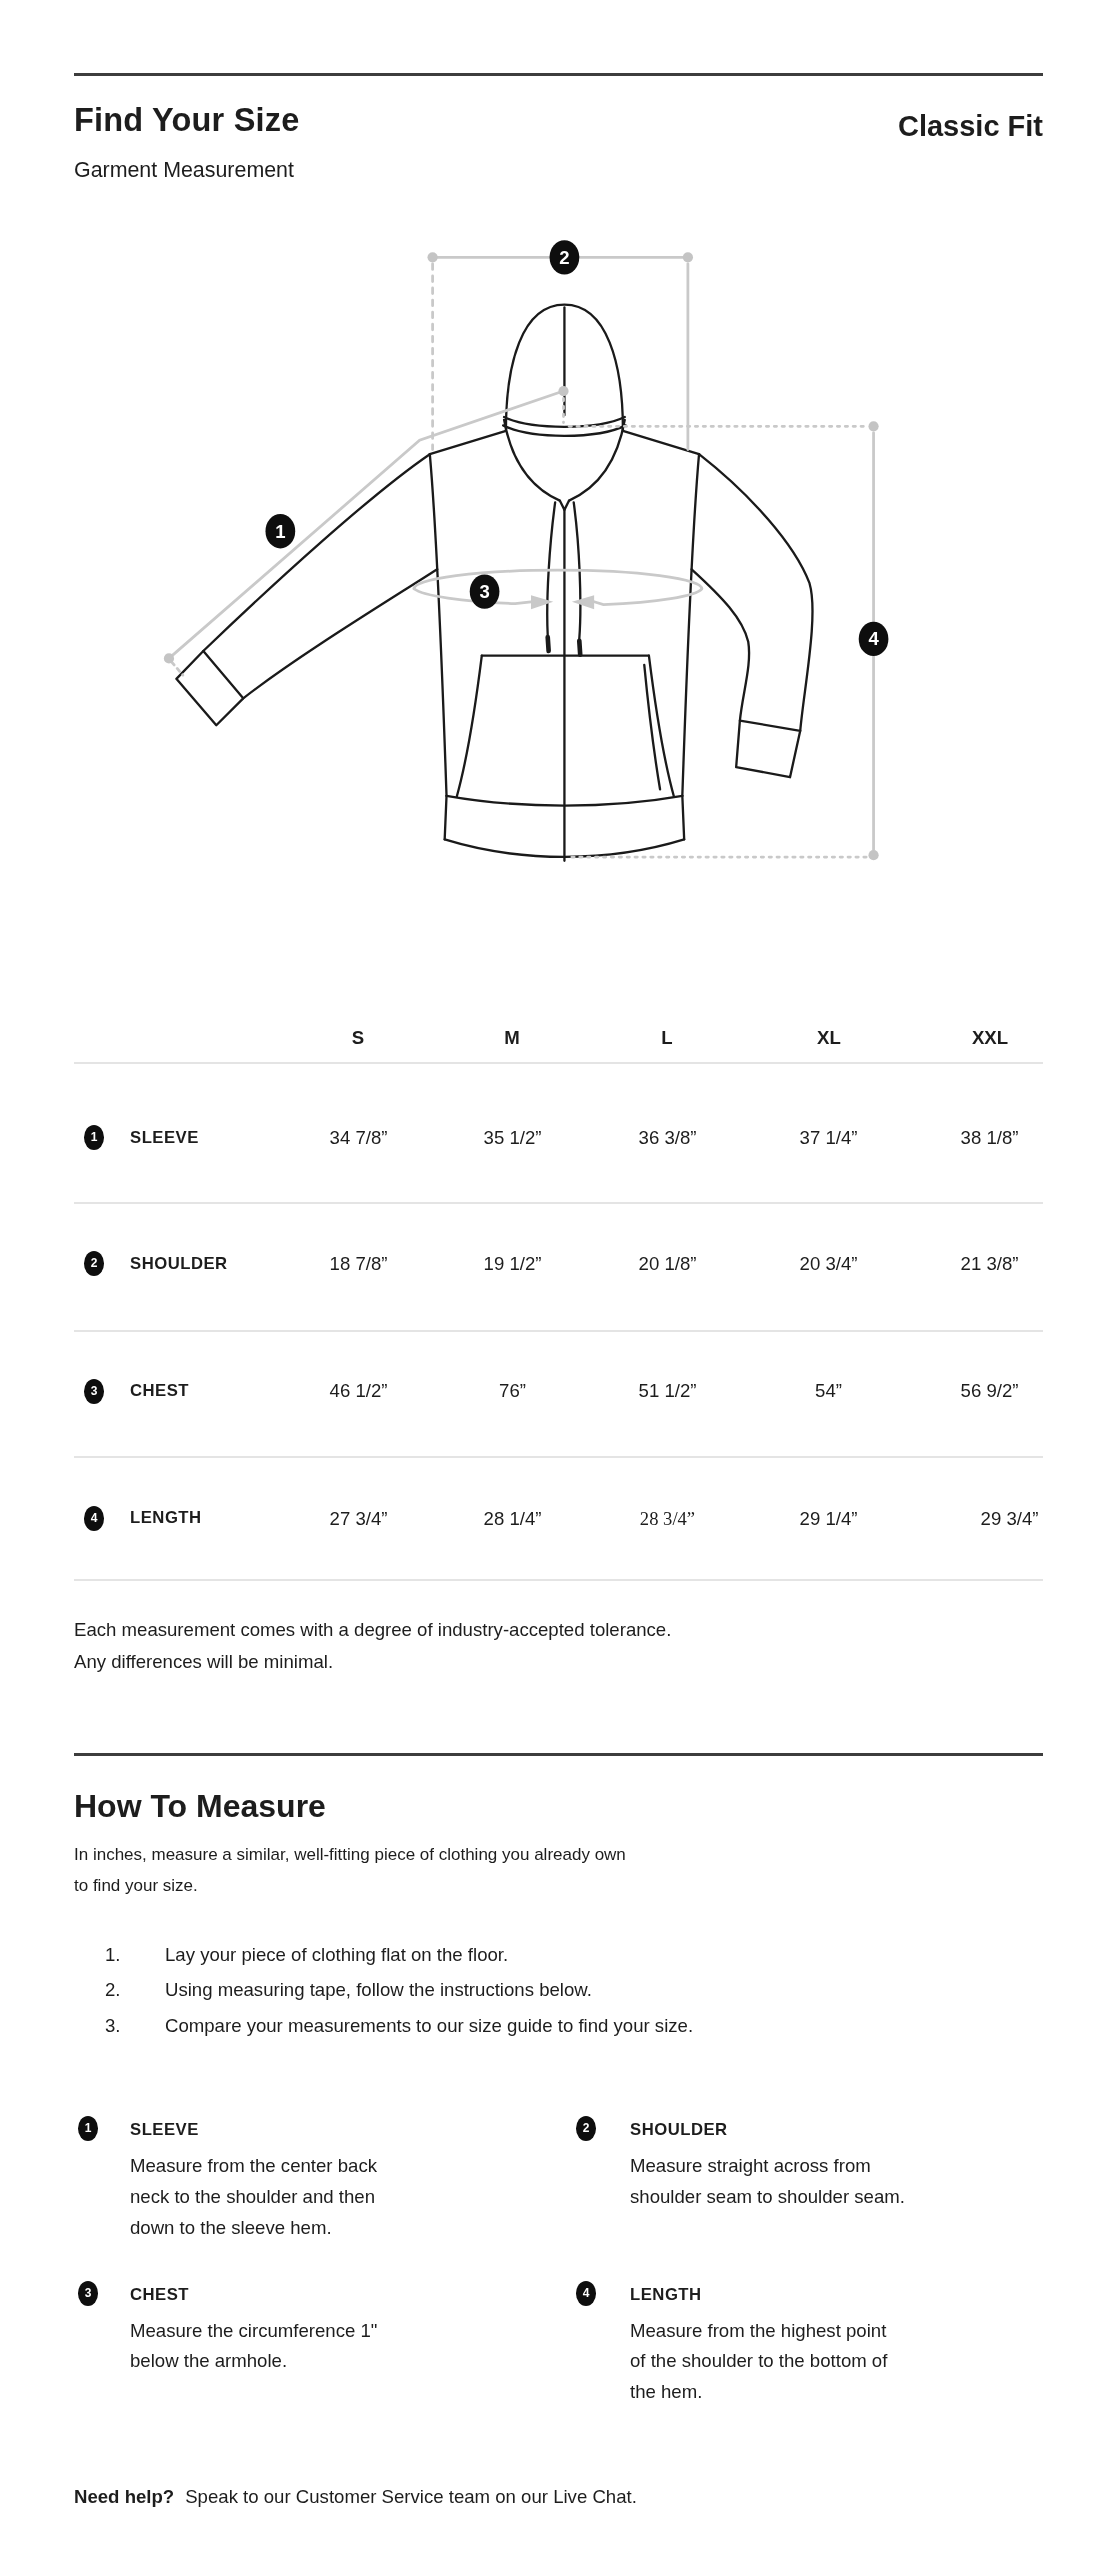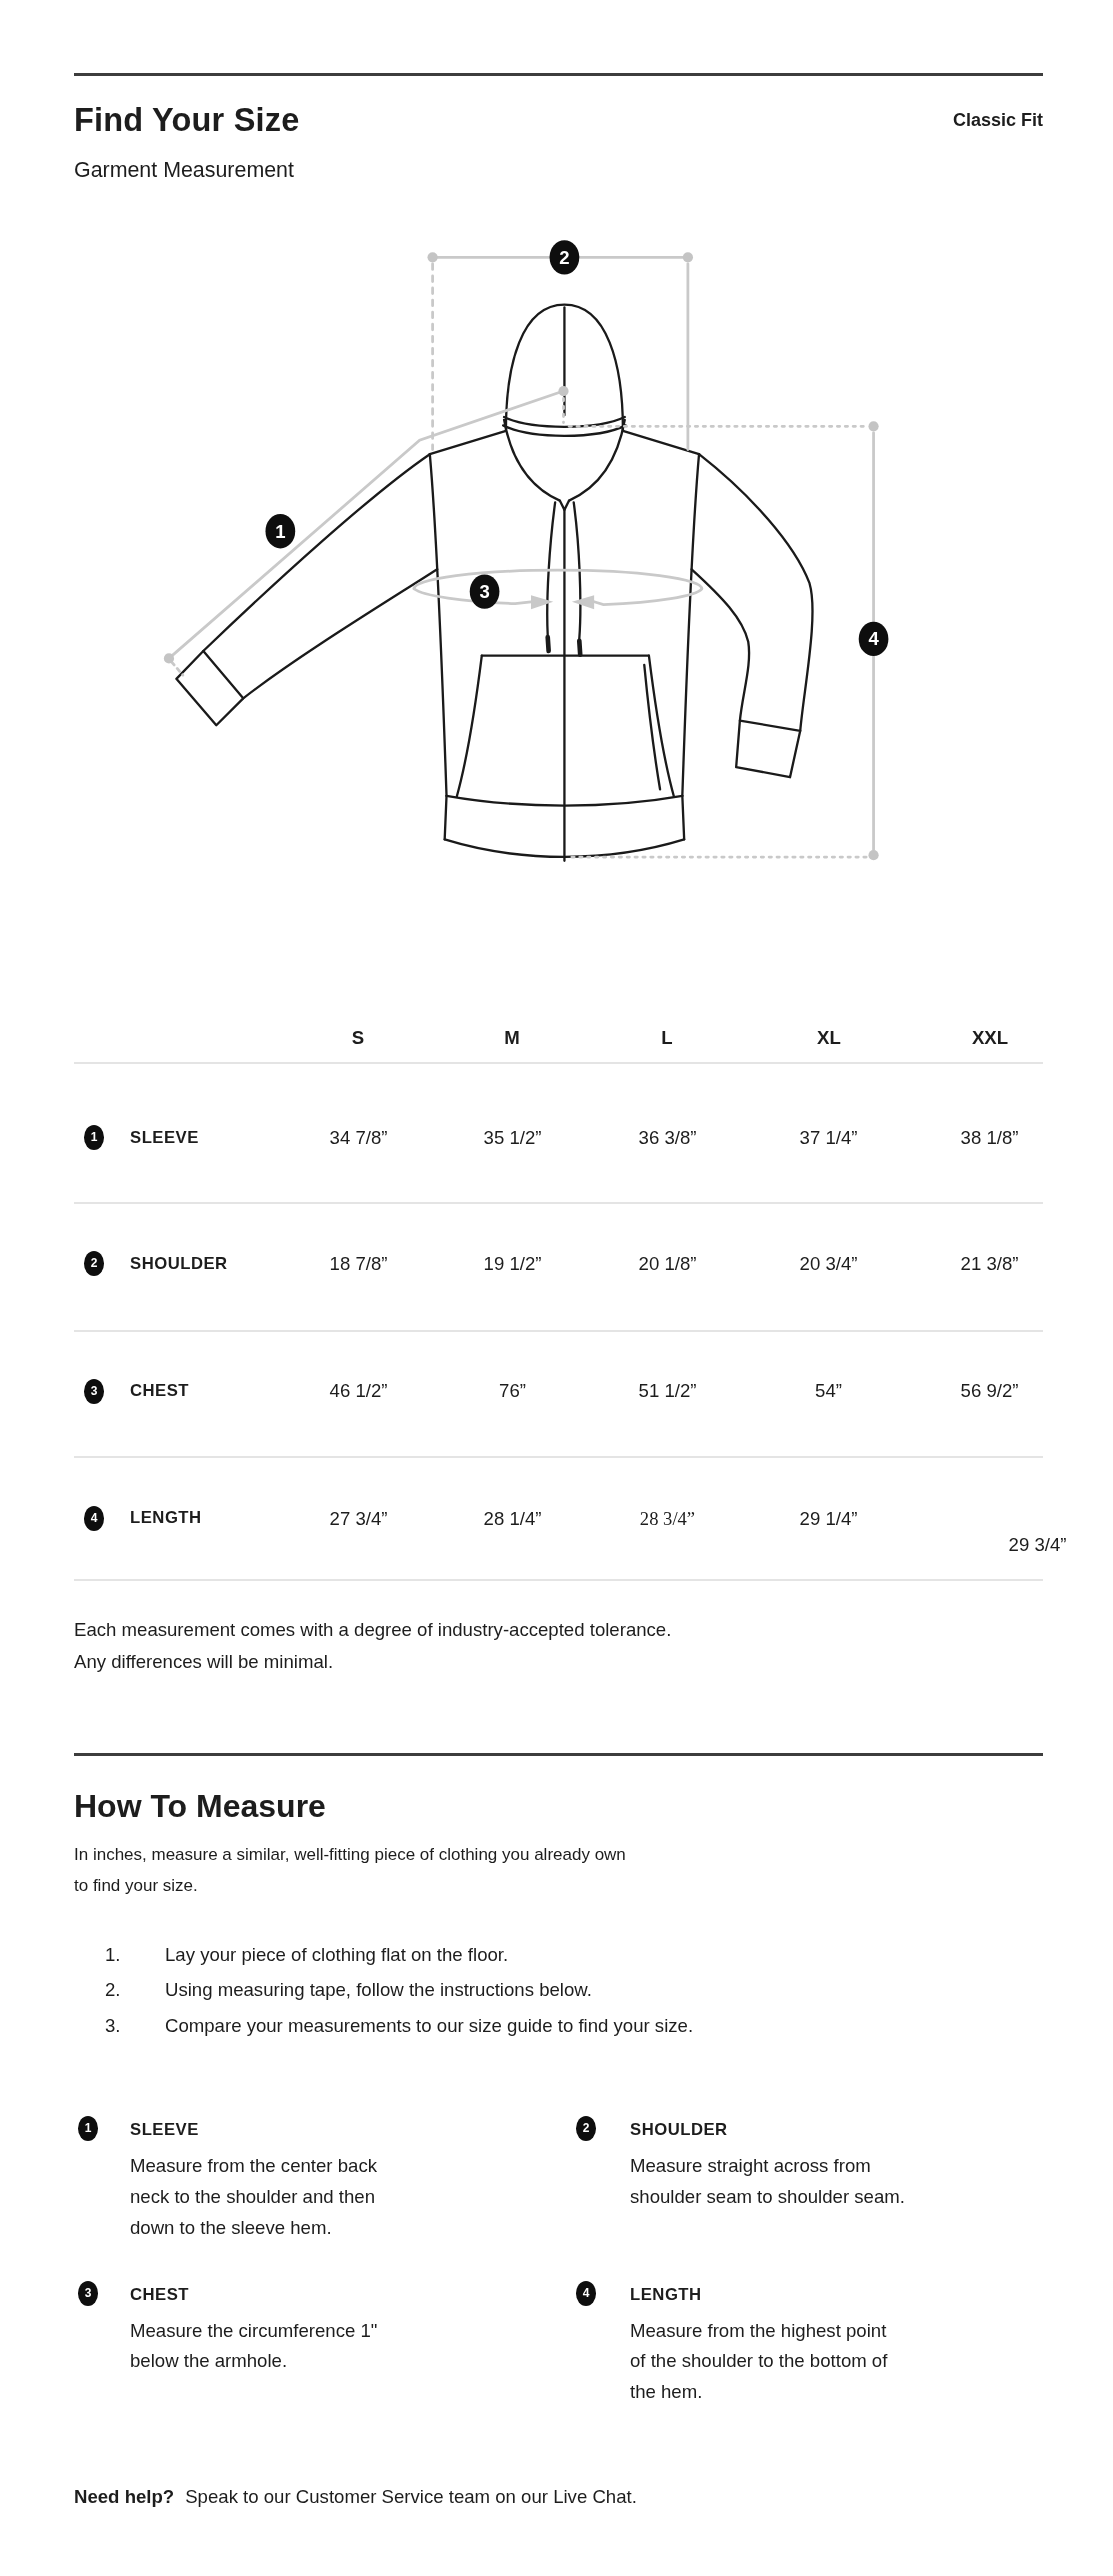--- a/index.html
+++ b/index.html
@@ -2,21 +2,21 @@
 <html style="font-size:15px"><head>
 <meta charset="utf-8">
 <style>
   html,body{margin:0;padding:0;background:#ffffff;}
   body{width:1114px;height:2576px;position:relative;
        font-family:"Liberation Sans", sans-serif;color:#1d1d1d;overflow:hidden;}
   .abs{position:absolute;}
   .rule-dark{position:absolute;left:74px;width:969px;height:2.8px;background:#3d3d3d;}
   .rule-light{position:absolute;left:74px;width:969px;height:1.9px;background:#e4e4e4;}
   .page-title{position:absolute;left:74px;top:102px;font-size:32.5px;font-weight:700;letter-spacing:0.2px;}
-  .fit-label{position:absolute;right:71px;top:110px;font-size:18px;font-weight:700;}
+  .fit-label{position:absolute;right:71px;top:110px;font-size:29px;font-weight:700;}
   .subtitle{position:absolute;left:74px;top:158px;font-size:21.4px;font-weight:400;}
   .col-head{position:absolute;width:130px;text-align:center;font-size:18.6px;font-weight:700;}
   .cell-val{position:absolute;width:139px;text-align:center;font-size:18.6px;font-weight:400;}
   .row-label{position:absolute;left:130px;font-size:16.7px;font-weight:700;letter-spacing:0.5px;}
   .badge{position:absolute;width:20.4px;height:25px;border-radius:50%;background:#0e0e0e;color:#fff;
          font-size:12px;font-weight:700;line-height:25px;text-align:center;}
   .note-line{position:absolute;left:74px;font-size:18.6px;line-height:24px;white-space:nowrap;}
   .h2{position:absolute;left:74px;font-size:32px;font-weight:700;}
   .body-line{position:absolute;left:74px;font-size:17px;white-space:nowrap;}
   .step-num{position:absolute;left:105px;font-size:18.6px;}
@@ -168,21 +168,21 @@
   </div>
   <div class="rule-light" style="top:1456px;"></div>
 
   <div>
     <div class="badge" style="left:84px;top:1506px;">4</div>
     <div class="row-label" style="top:1508px;">LENGTH</div>
     <div class="cell-val" style="left:289px;top:1508px;">27 3/4”</div>
     <div class="cell-val" style="left:443px;top:1508px;">28 1/4”</div>
     <div class="cell-val" style="left:598px;top:1508px;font-family:Liberation Serif, serif;">28 3/4”</div>
     <div class="cell-val" style="left:759px;top:1508px;">29 1/4”</div>
-    <div class="cell-val" style="left:968px;top:1508px;margin-top:26px;">29 3/4”</div>
+    <div class="cell-val" style="left:940px;top:1508px;">29 3/4”</div>
   </div>
   <div class="rule-light" style="top:1579px;"></div>
 </div>
 
 <div class="note-line" style="top:1618px;">Each measurement comes with a degree of industry-accepted tolerance.</div>
 <div class="note-line" style="top:1650px;">Any differences will be minimal.</div>
 
 <div class="rule-dark" style="top:1753px;"></div>
 <div class="h2" style="top:1788px;">How To Measure</div>
 

